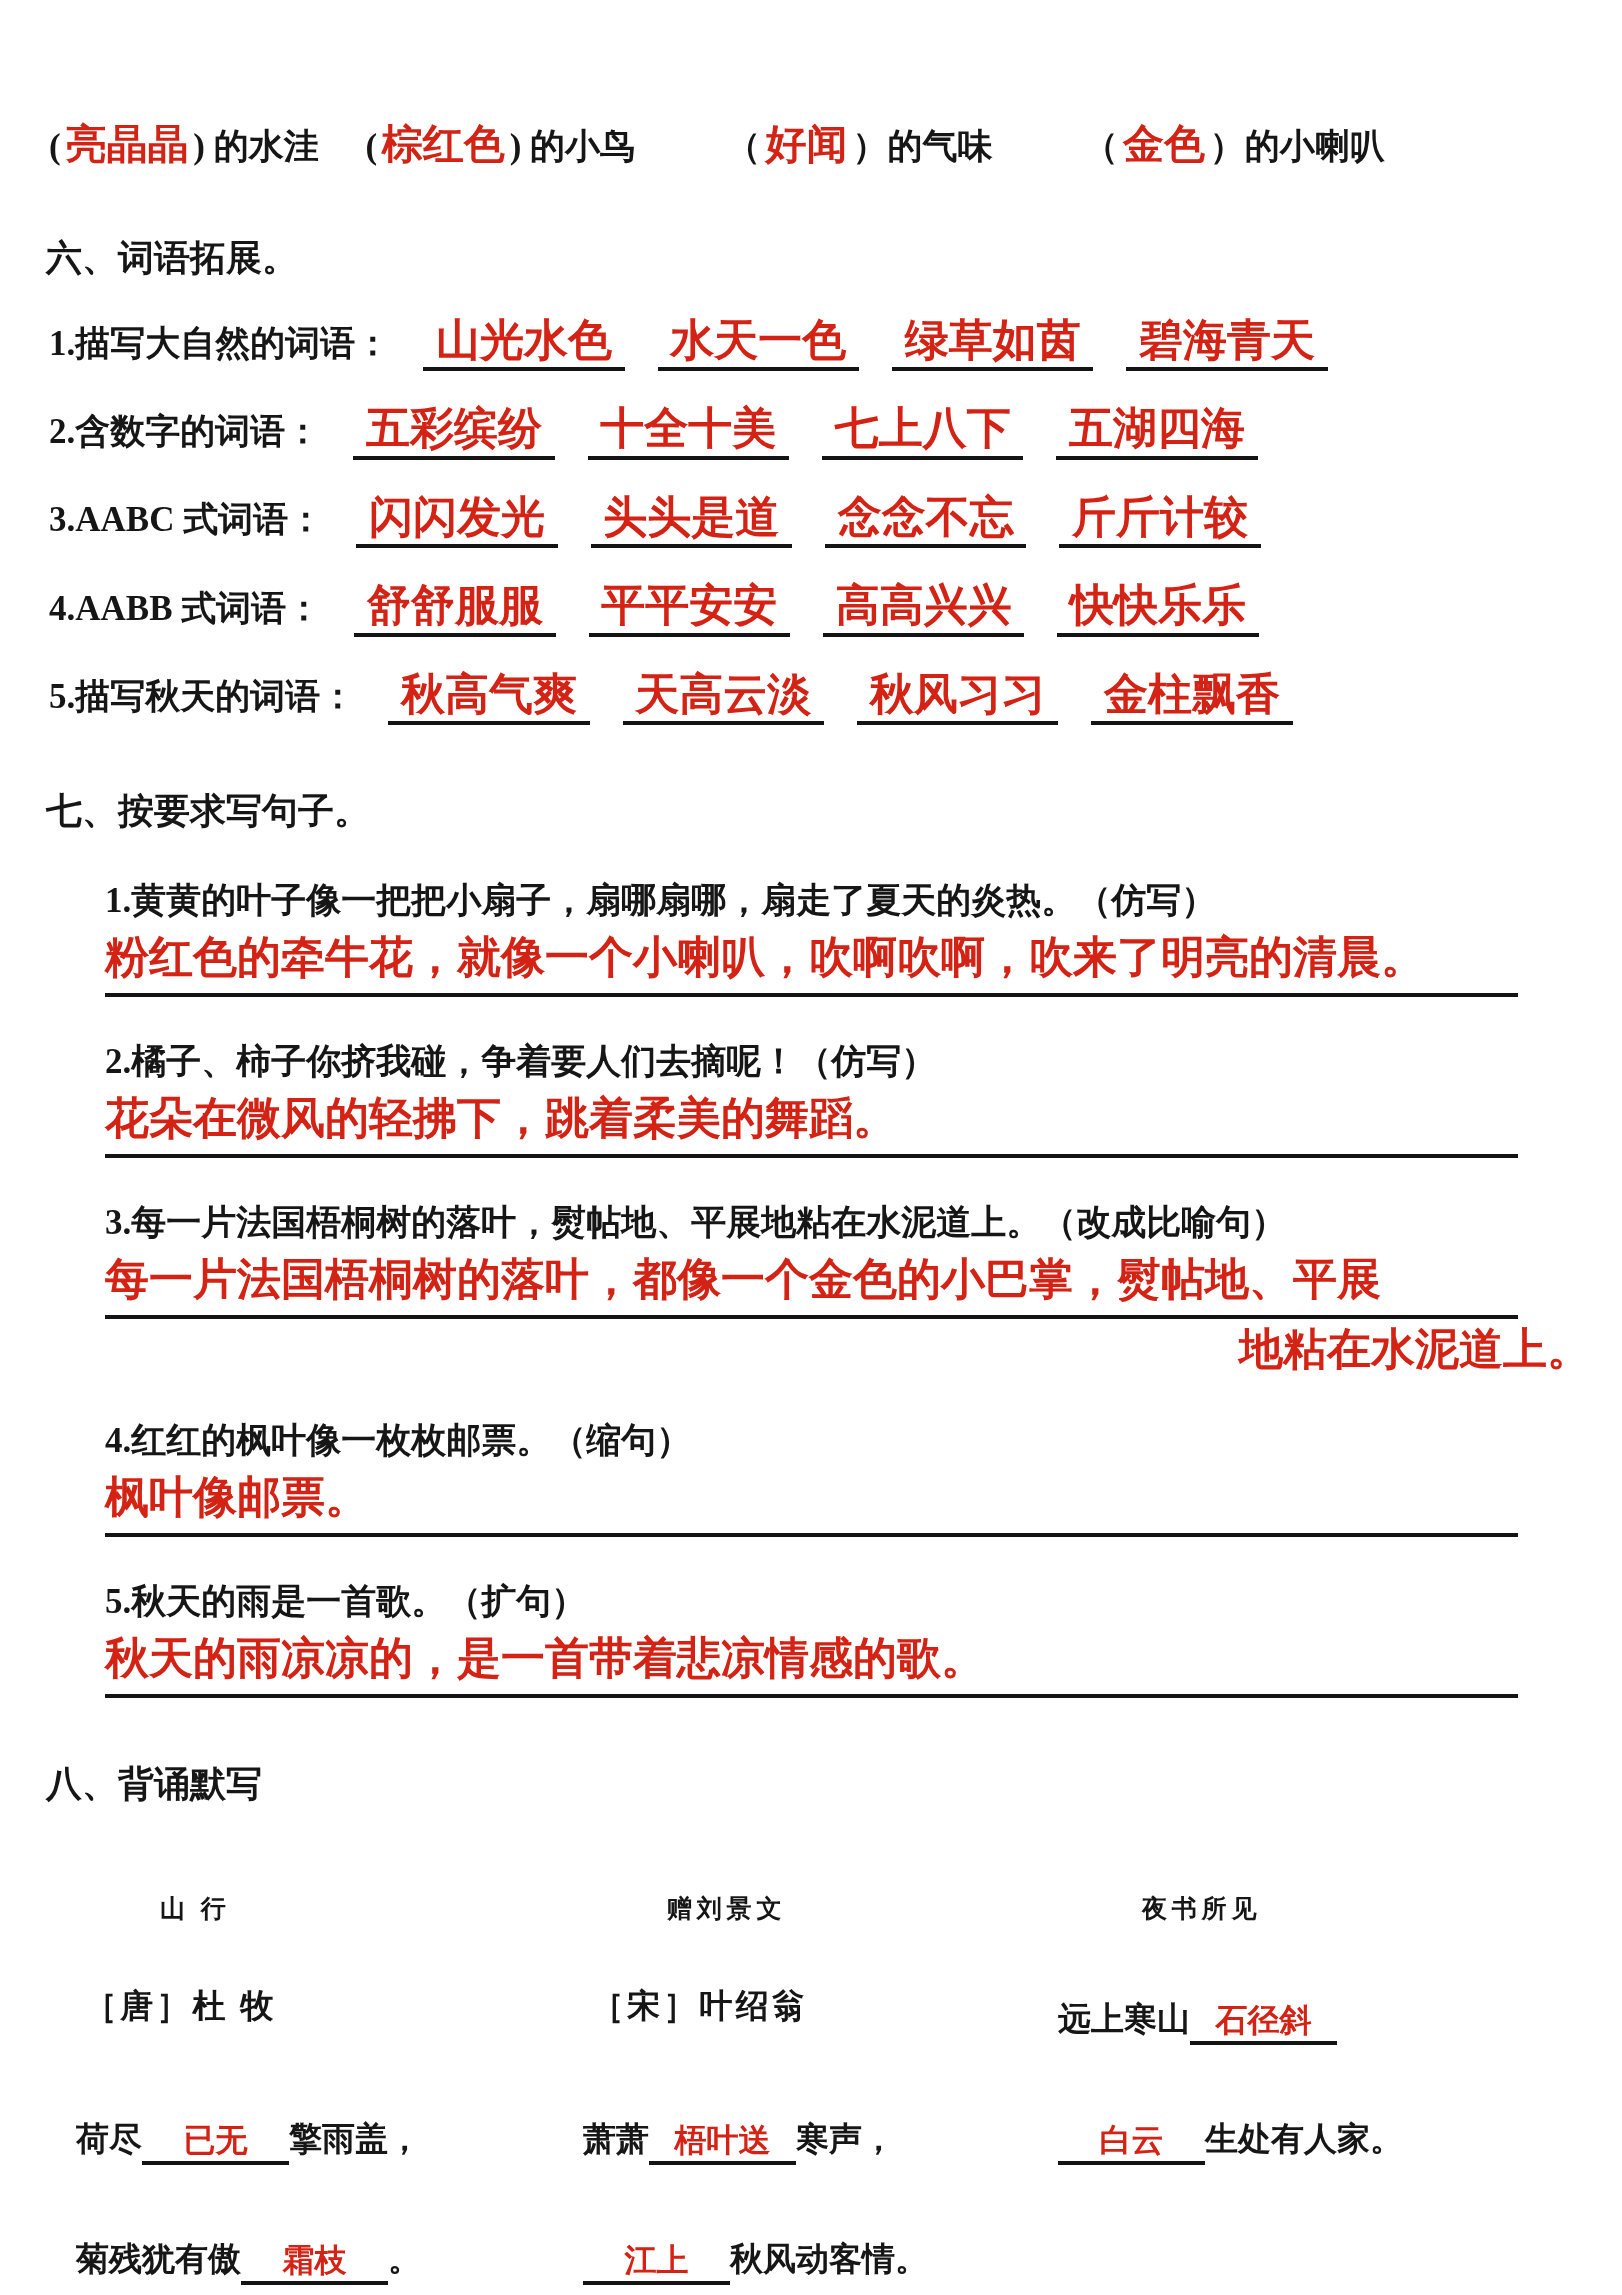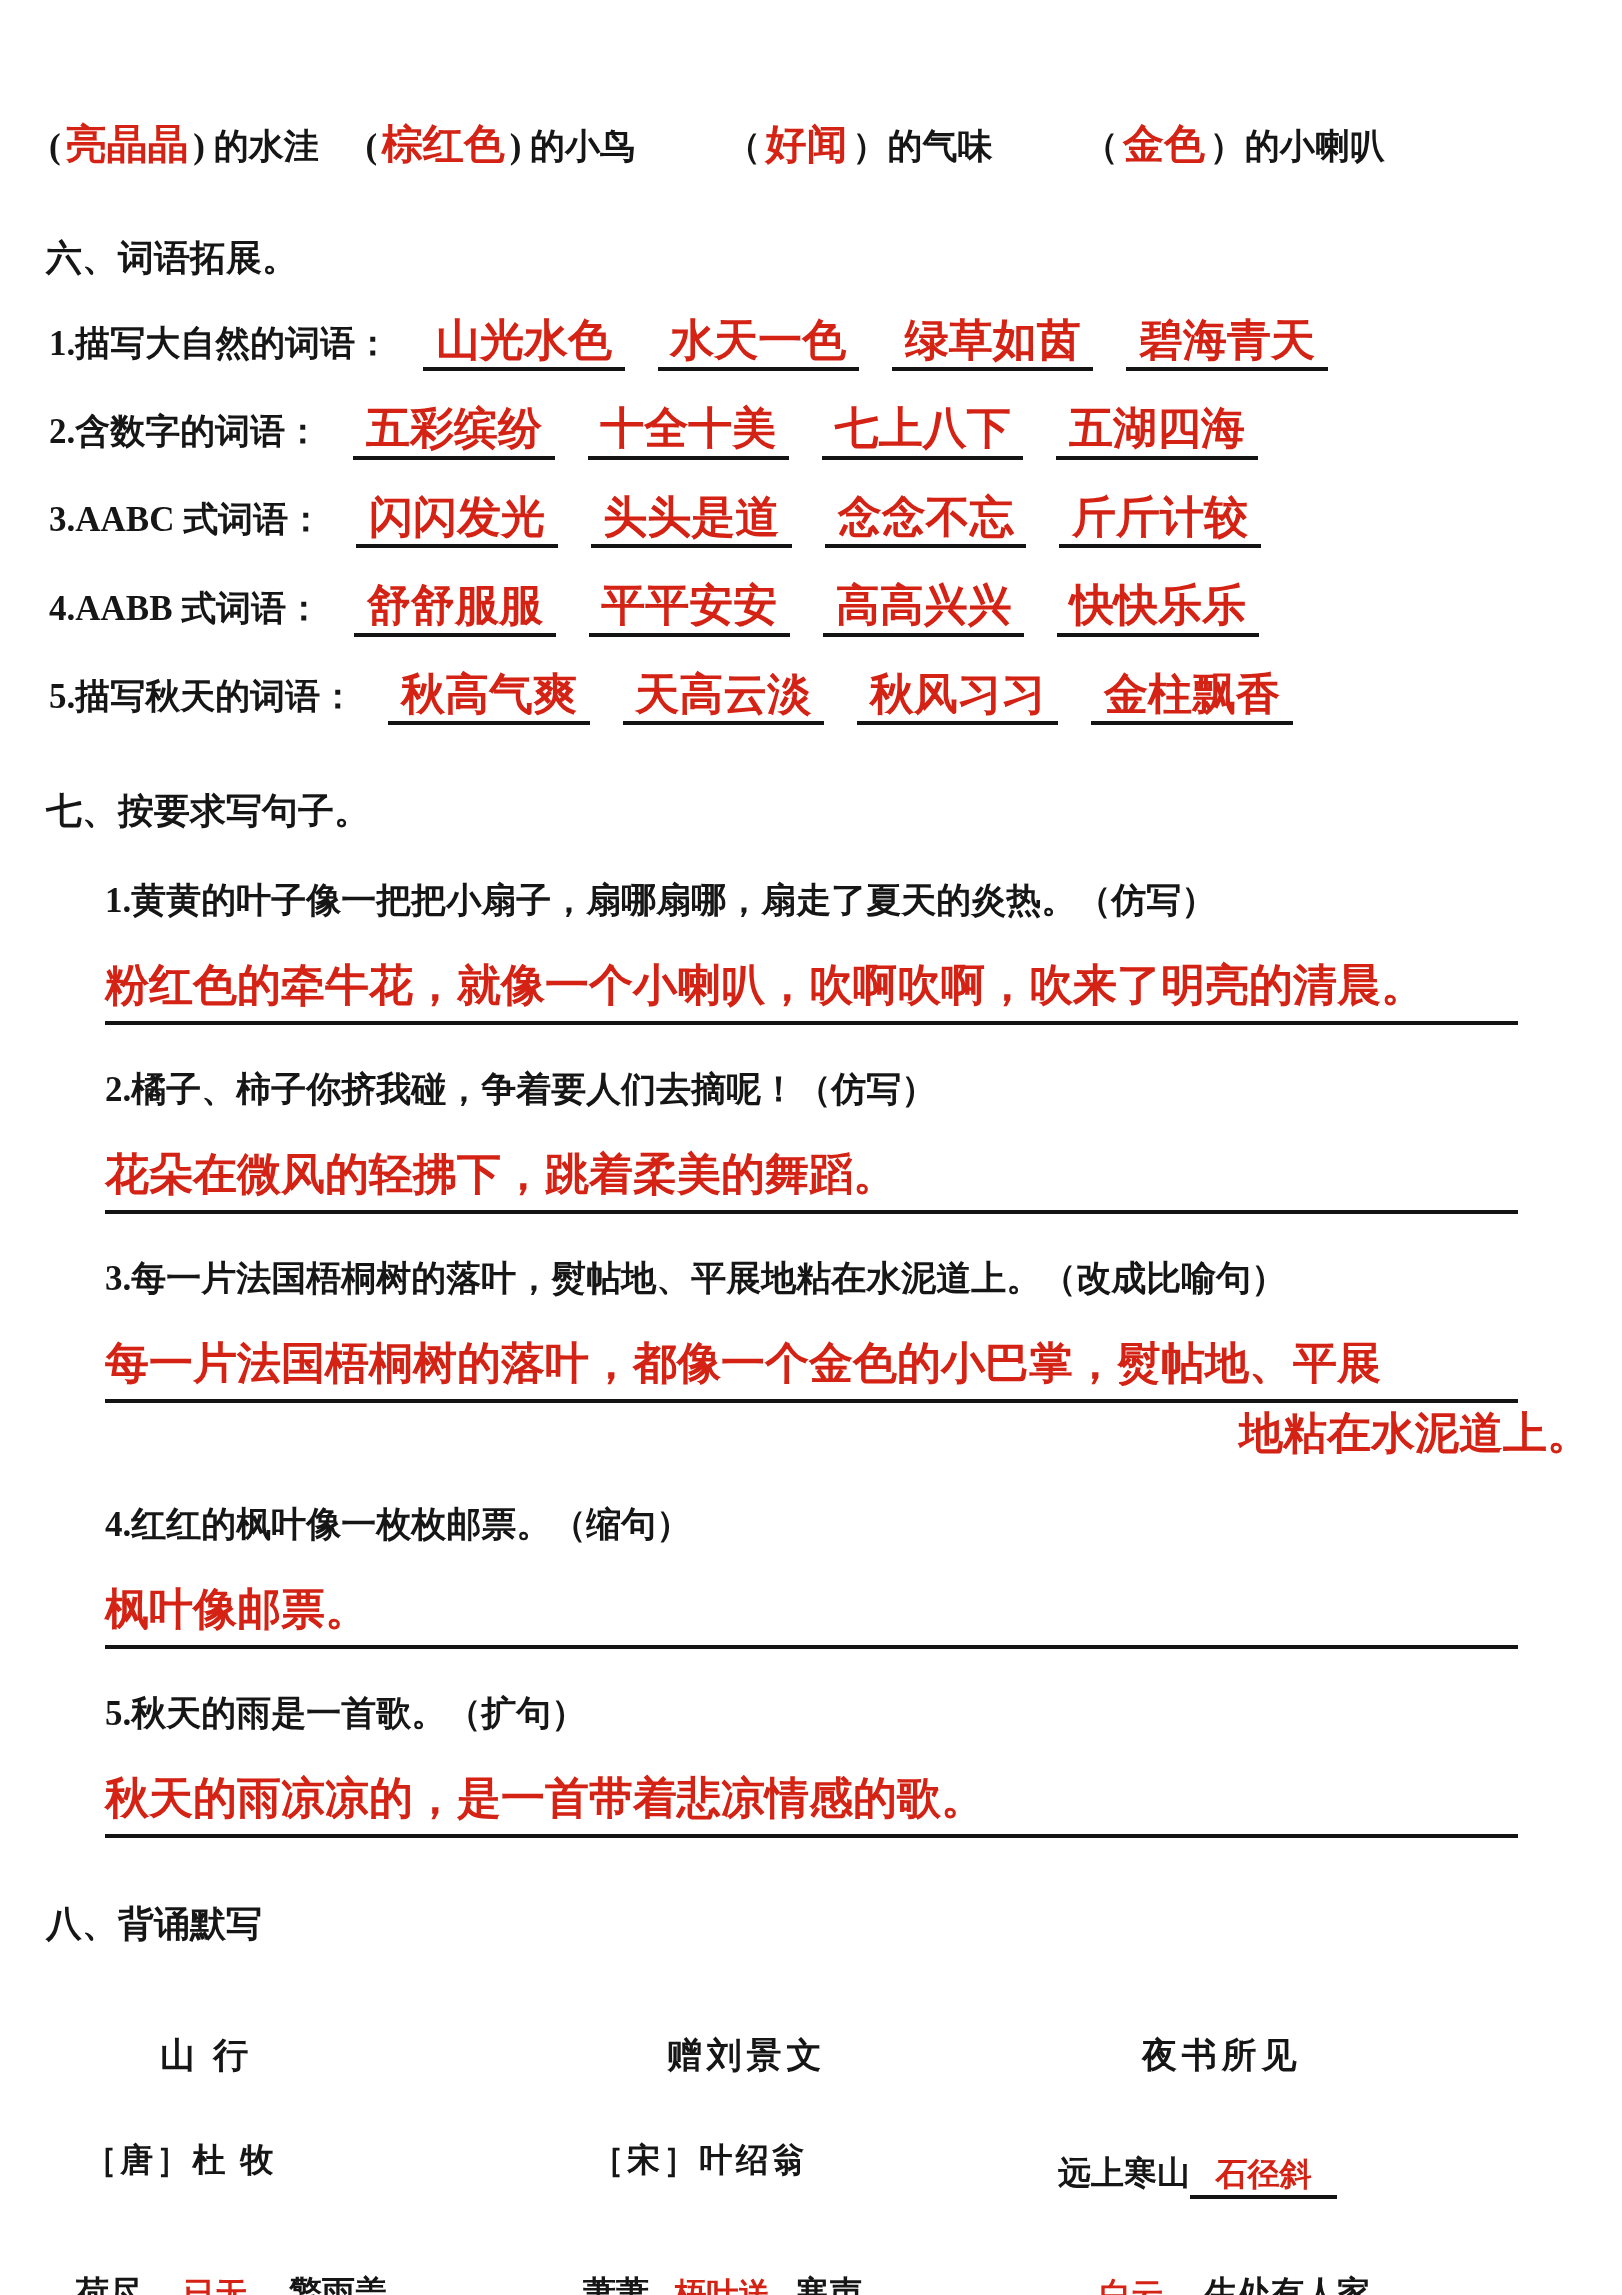--- a/index.html
+++ b/index.html
@@ -16,26 +16,26 @@
   
   .sec-heading { margin:62px 0 0 46px; font-size:36px; font-weight:700; }
 
   
   .s6-line { margin:35px 0 8px 49px; font-size:35px; font-weight:700; display:flex; align-items:flex-end; white-space:nowrap; }
   .s6-label { padding-bottom:4.8px; }
   .s6-ans { color:#d42315; font-size:44px; font-weight:700; border-bottom:4px solid #141414; padding:0 12.7px 3.2px 12.7px; margin-left:33px; line-height:1.05; }
 
   
   .q-line { margin:41px 71px 0 105px; font-size:35px; font-weight:700; }
-  .ans-row { margin:37px 105px 0 105px; font-size:44px; font-weight:700; color:#d42315; border-bottom:4.8px solid #141414; padding-bottom:9.5px; line-height:1.15; }
+  .ans-row { margin:9px 105px 0 105px; font-size:44px; font-weight:700; color:#d42315; border-bottom:4.8px solid #141414; padding-bottom:9.5px; line-height:1.15; }
   .ans-cont { margin:6px 32px 0 105px; font-size:44px; font-weight:700; color:#d42315; text-align:right; line-height:1.15; }
 
   
   .poems { display:grid; grid-template-columns:507px 475px 539px; margin:43px 0 0 76px; }
-  .pt { font-size:35px; font-weight:700; padding-left:84px; margin-top:40px; letter-spacing:4.8px; }
+  .pt { font-size:25px; font-weight:700; padding-left:84px; margin-top:40px; letter-spacing:4.8px; }
   .pa { font-size:33px; font-weight:700; padding-left:8px; margin-top:59px; letter-spacing:3.2px; }
   .pl { margin-top:44px; font-size:33px; font-weight:700; white-space:nowrap; display:flex; align-items:flex-end; height:76px; }
   .pl .pre, .pl .post { padding-bottom:3.2px; }
   .pblank { color:#d42315; font-size:32px; font-weight:700; border-bottom:4px solid #141414; min-width:147px; text-align:center; padding:0 9.5px 4.8px 9.5px; line-height:1.0; }
 </style>
 </head>
 <body>
 
 <div class="topline">
   <span class="group"><span class="paren">(</span><span class="red-ans">亮晶晶</span><span class="paren">)</span> <span>的水洼</span></span>

